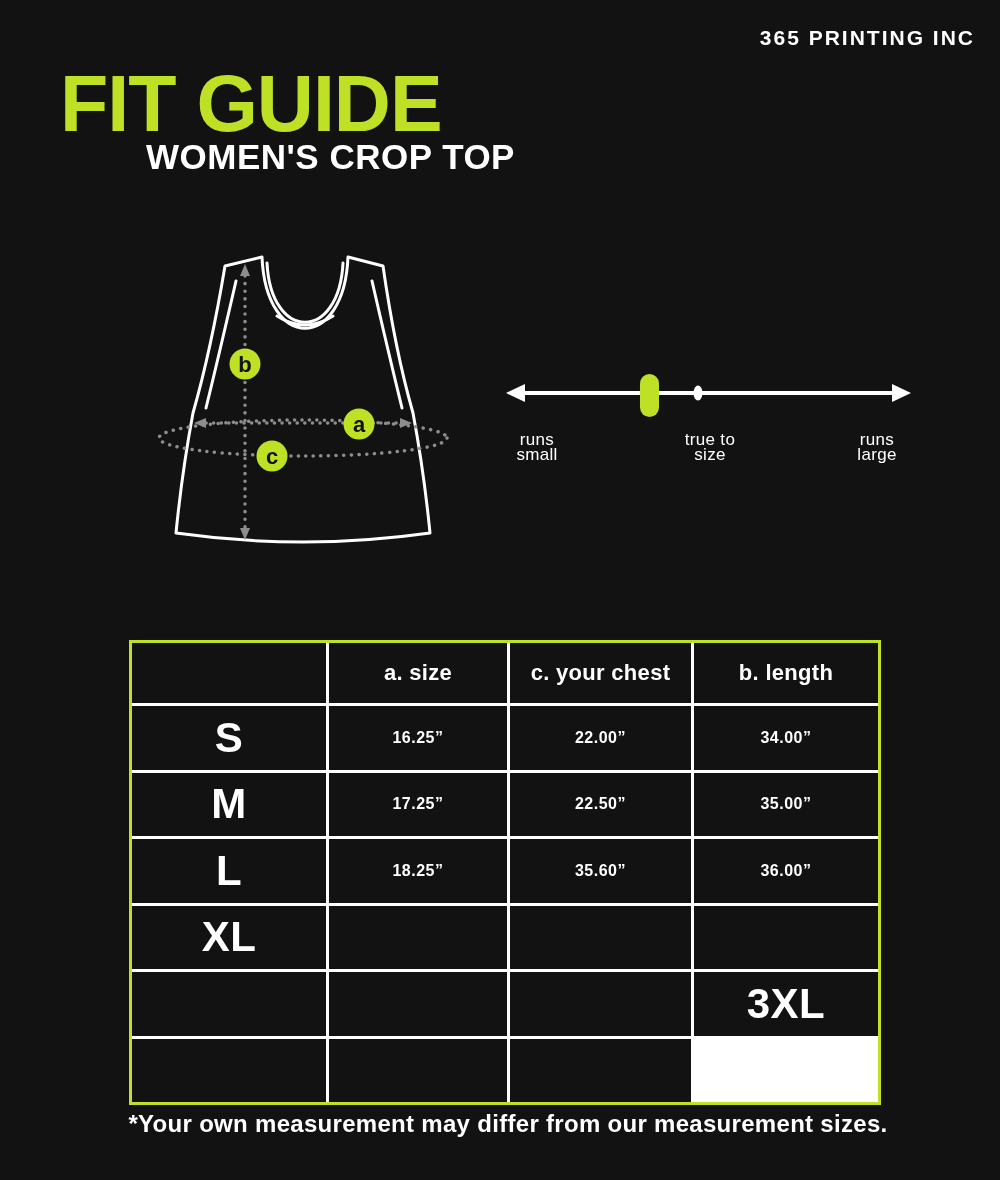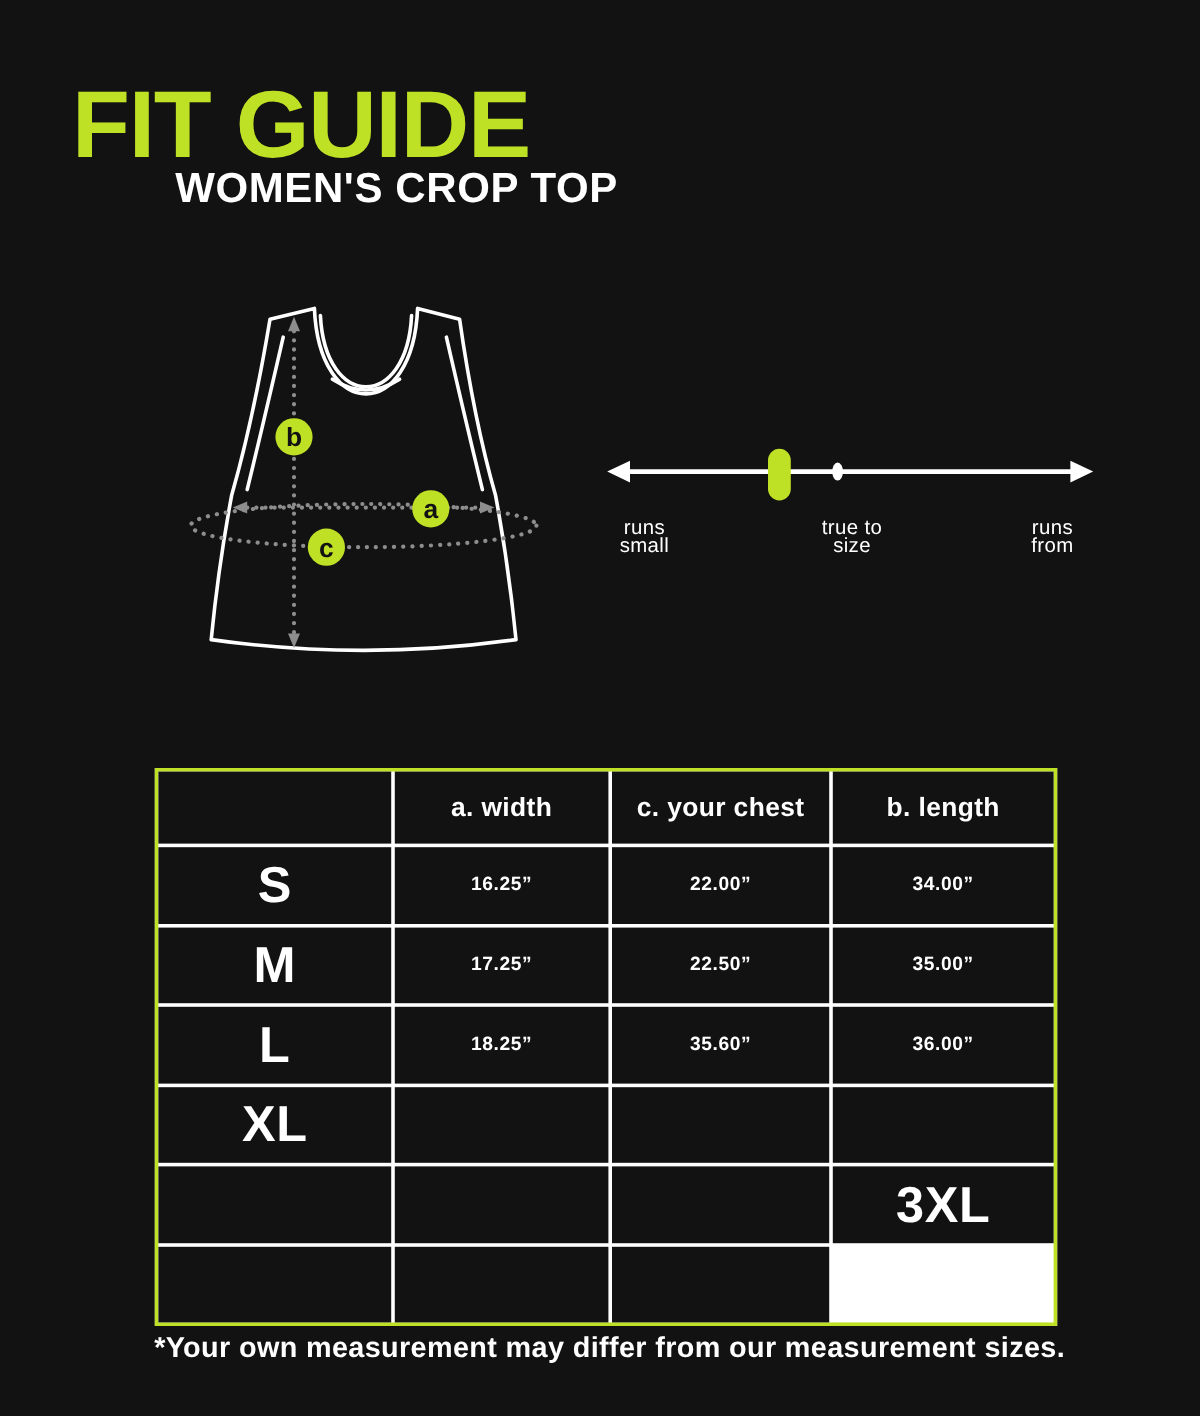--- a/index.html
+++ b/index.html
@@ -59,20 +59,21 @@
     position:absolute; left:8px; top:1110px; width:1000px;
     text-align:center; font-size:24px; font-weight:bold;
     letter-spacing:0.3px; color:#fff;
   }
 </style>
 </head>
 <body>
 
 <div class="stage" style="--accent:#bfe125;">
 
+  <div class="brand">365 PRINTING INC</div>
   <div class="title">FIT GUIDE</div>
   <div class="subtitle">WOMEN'S CROP TOP</div>
 
   <svg class="diagram-svg" width="330" height="330" viewBox="140 240 330 330">
 
     <g fill="none" stroke="#ffffff" stroke-width="3" stroke-linejoin="round" stroke-linecap="round">
       <path d="M 225,266 L 262,257 C 266,352 344,352 348,257 L 383,266
                Q 395,350 413,413 Q 424,472 430,533
                Q 303,551 176,533 Q 182,472 193,413 Q 211,350 225,266 Z"></path>
 
@@ -123,27 +124,27 @@
   <div class="scale-label lbl-small">
     <span>runs</span>
     <span>small</span>
   </div>
   <div class="scale-label lbl-true">
     <span>true to</span>
     <span>size</span>
   </div>
   <div class="scale-label lbl-large">
     <span>runs</span>
-    <span>from</span>
+    <span>large</span>
   </div>
 
   <div class="size-table">
 
     <div class="cell head"></div>
-    <div class="cell head">a. width</div>
+    <div class="cell head">a. size</div>
     <div class="cell head">c. your chest</div>
     <div class="cell head">b. length</div>
 
     <div class="cell size">S</div>
     <div class="cell value">16.25”</div>
     <div class="cell value">22.00”</div>
     <div class="cell value">34.00”</div>
 
     <div class="cell size">M</div>
     <div class="cell value">17.25”</div>

